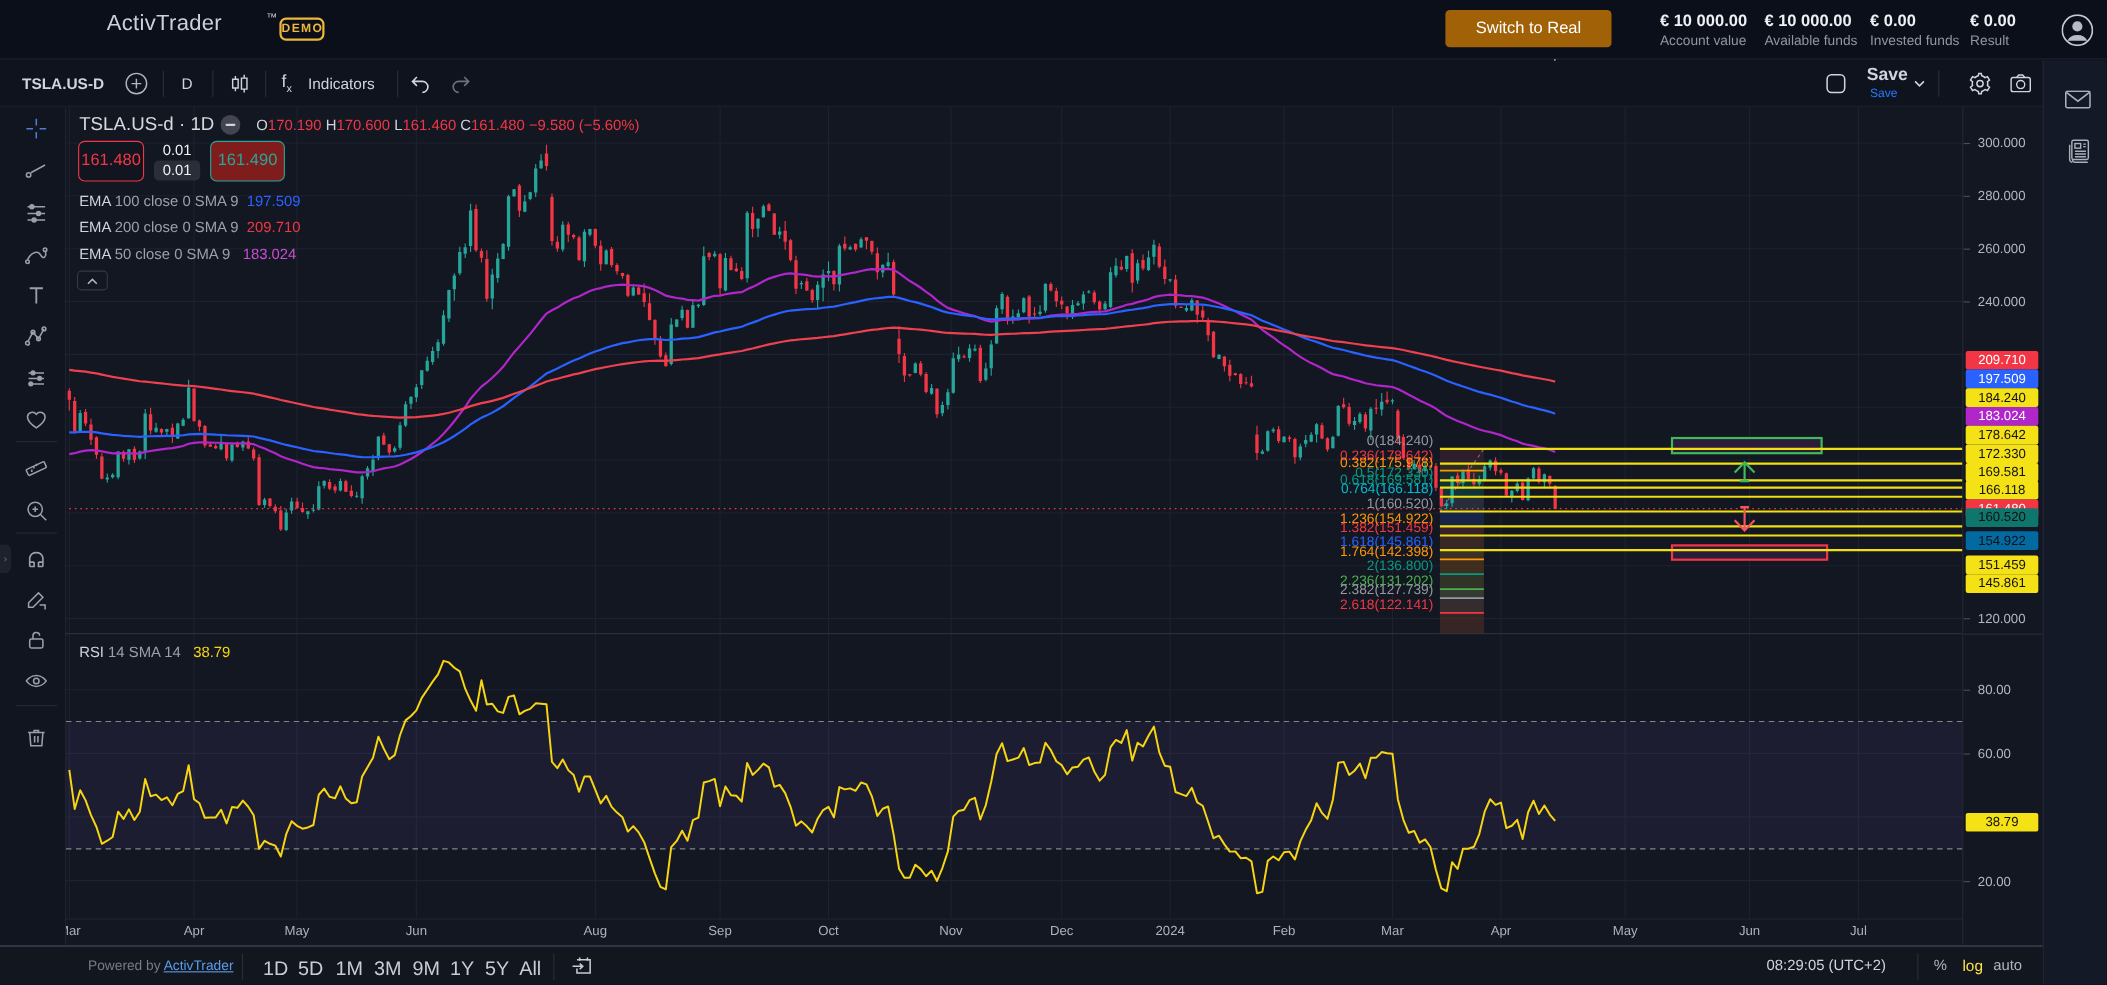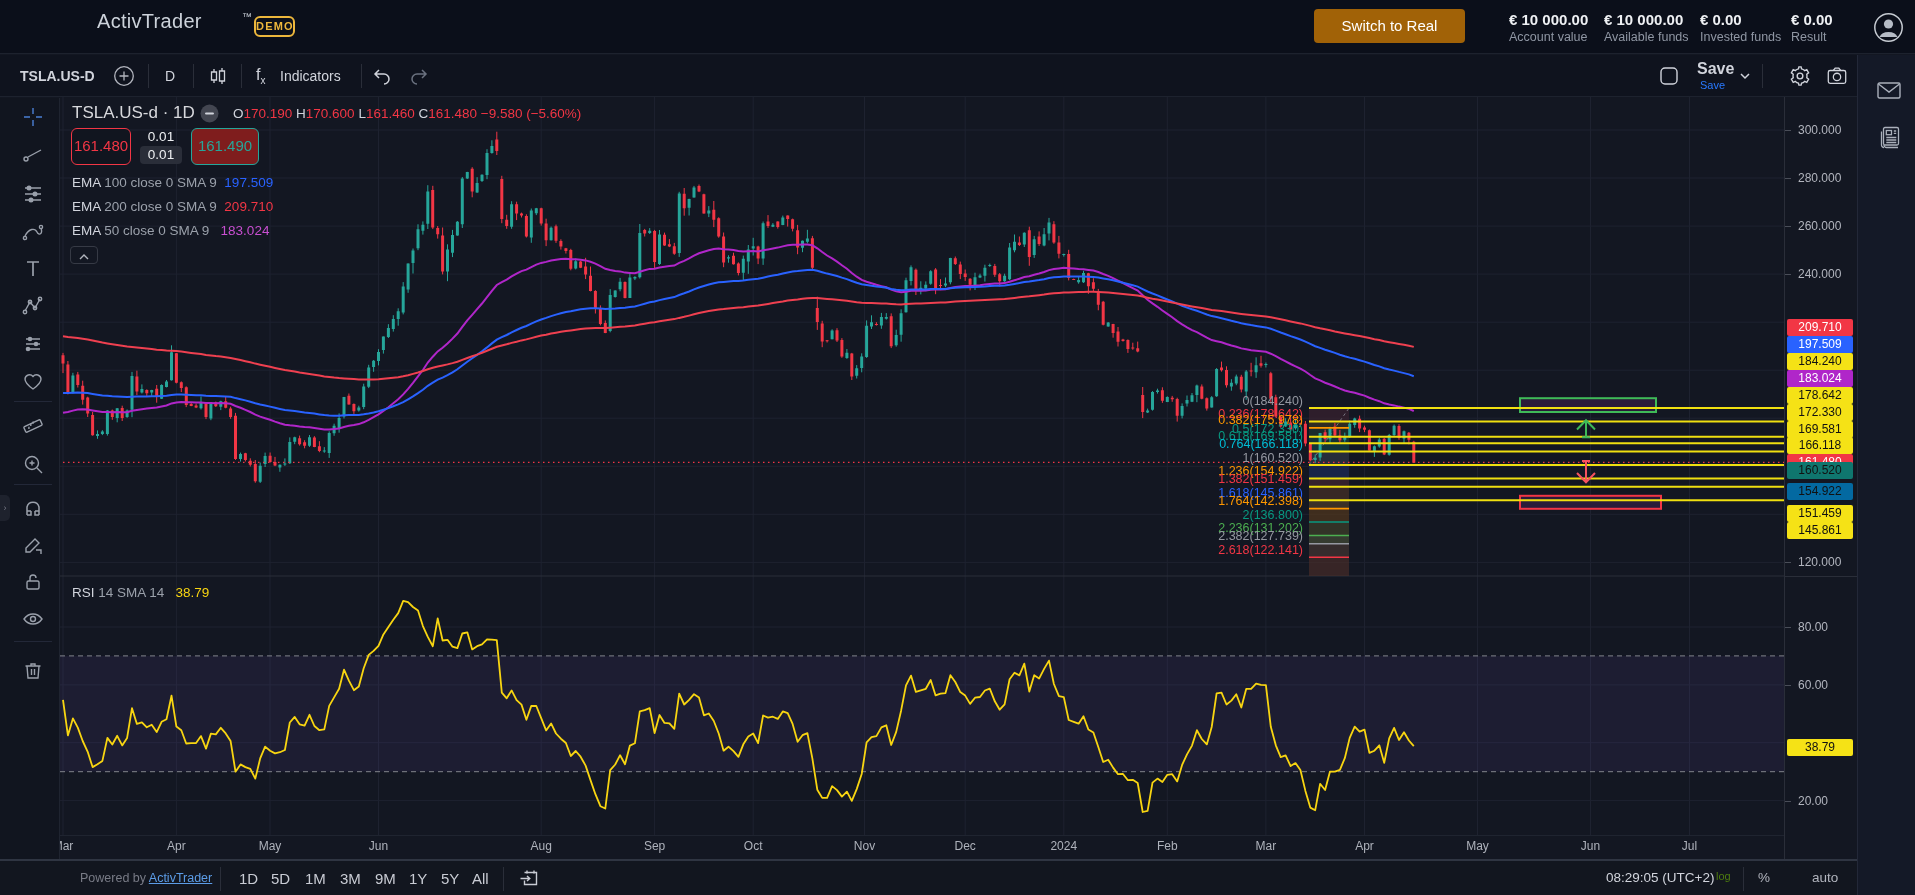--- a/index.html
+++ b/index.html
@@ -10,21 +10,21 @@
 #rightbar{position:absolute;left:1857px;top:55px;width:58px;height:840px;background:#141927;border-left:1px solid #232838}
 #praxis{position:absolute;left:1784px;top:97px;width:73px;height:762px;border-left:1px solid #2a2e39}
 #bottombar{position:absolute;left:0;top:859px;width:1857px;height:36px;background:#12161f;border-top:2px solid #2f3542}
 #timeaxis{position:absolute;left:60px;top:835px;width:1724px;height:24px;border-top:1px solid #1f2430;overflow:hidden}
 .ml{position:absolute;top:3px;transform:translateX(-50%);font-size:12px;color:#aeb2bb}
 .pl{position:absolute;left:13px;font-size:12px;color:#b2b5be}
 .cl{position:absolute;left:2px;width:66px;height:17px;font-size:12px;line-height:17px;text-align:center;border-radius:2px}
 .sep{display:inline-block;width:1px;height:24px;background:#2a2e39;vertical-align:middle}
 .statv{font-size:15px;font-weight:bold;color:#eef0f3}
 .statl{font-size:12.5px;color:#8f96a3;margin-top:2px}
-.tfb{top:9px;font-size:15px;color:#c9ccd4}
+.tfb{top:9px;font-size:18px;color:#c9ccd4}
 </style></head><body>
 <div id="app">
 
 <svg class="abs" style="left:0;top:0" width="1915" height="895">
       <rect width="1915" height="895" fill="#131722"></rect>
     </svg>
 <svg class="abs" style="left:0;top:0" width="1915" height="895" viewBox="0 0 1915 895">
       <g stroke="#1e2230" stroke-width="1">
         <line x1="63" y1="97" x2="63" y2="576"></line>
         <line x1="176.4" y1="97" x2="176.4" y2="576"></line>
@@ -367,21 +367,21 @@
       <span class="abs tfb" style="left:472px">All</span>
   <div class="abs sep" style="left:503px;top:6px"></div>
   <svg class="abs" style="left:519px;top:8px" width="19" height="18" viewBox="0 0 19 18" fill="none" stroke="#c9ccd4" stroke-width="1.4">
         <path d="M5.5 3.5h12v12h-12v-4"></path>
         <path d="M8 1.5v3M15 1.5v3"></path>
         <path d="M1.5 9.5h9M8 7l2.8 2.5L8 12"></path>
       </svg>
   <span class="abs" style="left:1606px;top:9px;font-size:13.5px;color:#d1d4dc">08:29:05 (UTC+2)</span>
   <div class="abs sep" style="left:1743px;top:6px"></div>
   <span class="abs" style="left:1758px;top:9px;font-size:13.5px;color:#b2b5be">%</span>
-  <span class="abs" style="left:1716px;top:9px;font-size:11px;color:#4d7c0f">log</span>
+  <span class="abs" style="left:1784px;top:9px;font-size:14px;color:#fde047">log</span>
   <span class="abs" style="left:1812px;top:9px;font-size:13.5px;color:#b2b5be">auto</span>
 </div>
 
 <div class="abs" style="left:72px;top:103px;font-size:17px;color:#d8d9dd">TSLA.US-d · 1D</div>
 <svg class="abs" style="left:200px;top:104px" width="19" height="19" viewBox="0 0 19 19">
       <circle cx="9.5" cy="9.5" r="9" fill="#434651"></circle>
       <rect x="5" y="8.4" width="9" height="2.2" rx="1.1" fill="#d1d4dc"></rect>
     </svg>
 <div class="abs" style="left:233px;top:106px;font-size:13.5px;color:#d1d4dc">O<span style="color:#f23645">170.190</span>&nbsp;H<span style="color:#f23645">170.600</span>&nbsp;L<span style="color:#f23645">161.460</span>&nbsp;C<span style="color:#f23645">161.480</span>&nbsp;<span style="color:#f23645">−9.580 (−5.60%)</span></div>
 <div class="abs" style="left:71px;top:128px;width:60px;height:37px;border:1.5px solid #f23645;border-radius:6px;color:#f23645;font-size:15px;text-align:center;line-height:34px;background:#11151f">161.480</div>

